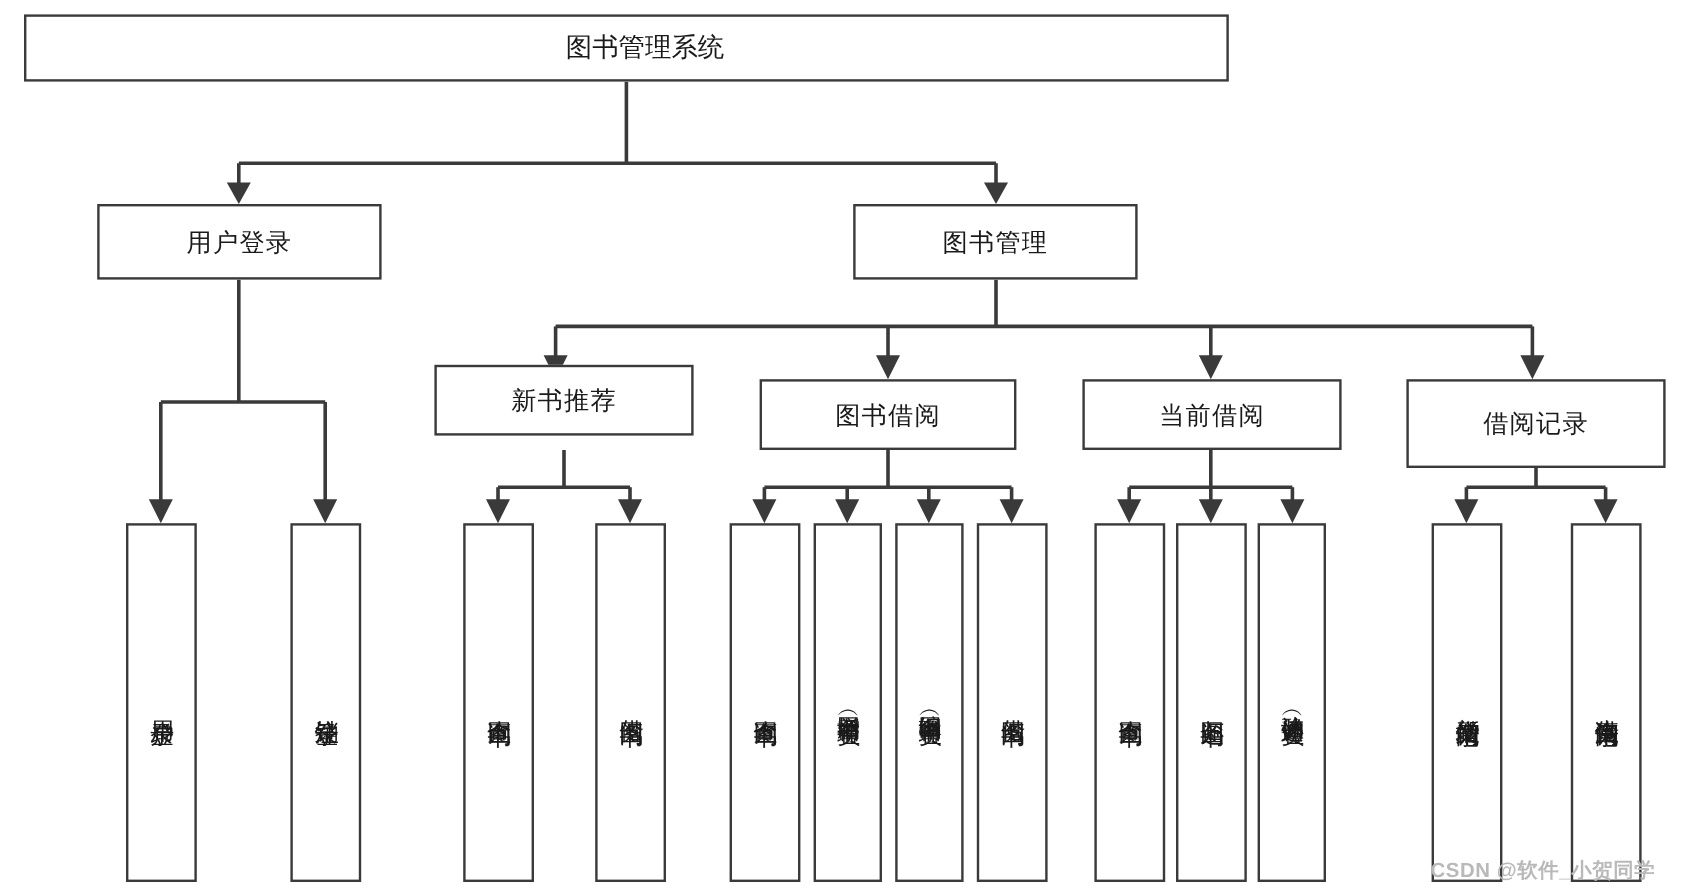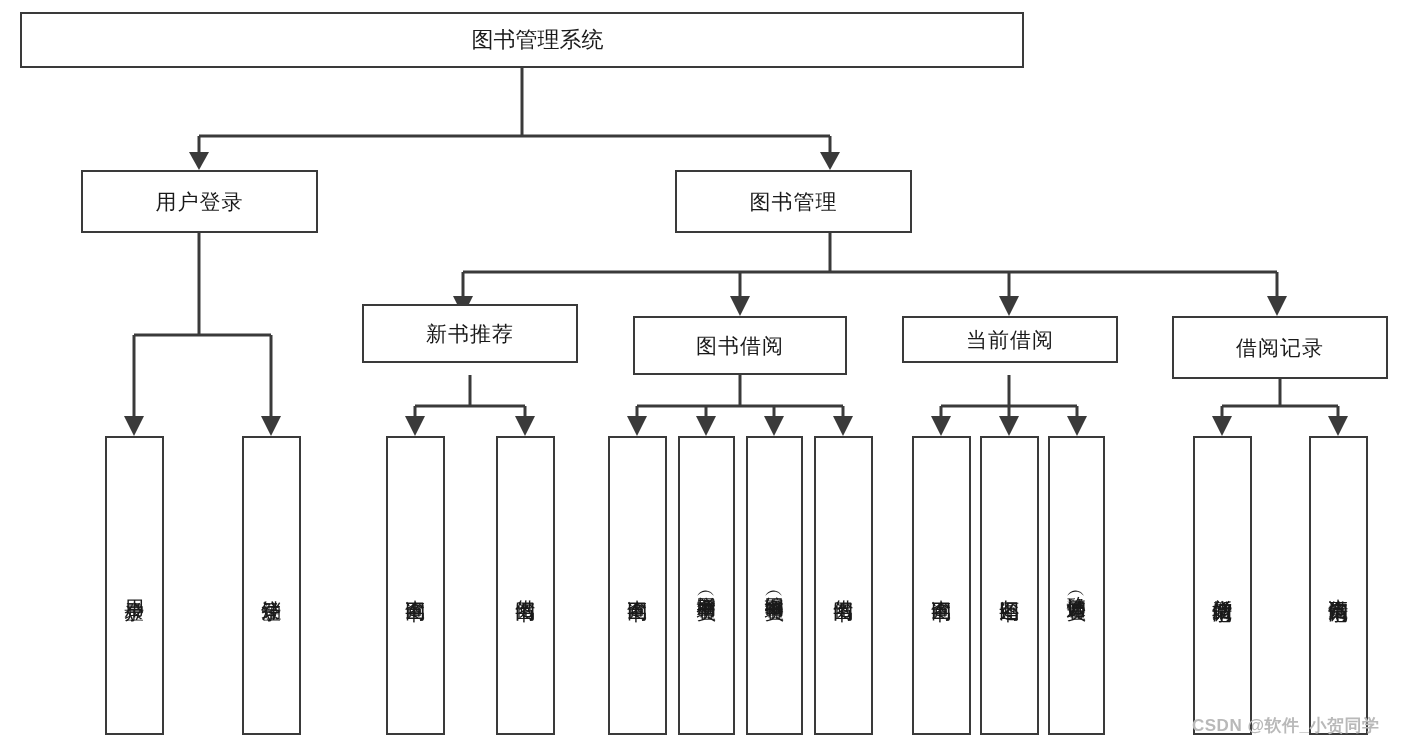--- a/index.html
+++ b/index.html
@@ -86,26 +86,26 @@
     <line x1="1222" y1="406" x2="1338" y2="406"></line>
     <line x1="1222" y1="406" x2="1222" y2="418"></line>
     <polygon points="1212,416 1232,416 1222,436"></polygon>
     <line x1="1338" y1="406" x2="1338" y2="418"></line>
     <polygon points="1328,416 1348,416 1338,436"></polygon>
   </svg>
 
   <div class="node root" style="left:20px;top:12px;width:1004px;height:56px;">图书管理系统</div>
 
   <div class="node hbox" style="left:81px;top:170px;width:237px;height:63px;">用户登录</div>
-  <div class="node hbox" style="left:675px;top:170px;width:237px;height:63px;text-align:center;">图书管理</div>
+  <div class="node hbox" style="left:711px;top:170px;width:237px;height:63px;text-align:center;">图书管理</div>
 
   <div class="node hbox" style="left:362px;top:304px;width:216px;height:59px;">新书推荐</div>
   <div class="node hbox" style="left:633px;top:316px;width:214px;height:59px;font-family:Liberation Mono, monospace;">图书借阅</div>
-  <div class="node hbox" style="left:902px;top:316px;width:216px;height:47px;">当前借阅</div>
-  <div class="node hbox" style="left:1172px;top:316px;width:216px;height:63px;">借阅记录</div>
+  <div class="node hbox" style="left:902px;top:316px;width:216px;height:59px;">当前借阅</div>
+  <div class="node hbox" style="left:1172px;top:316px;width:216px;height:74px;">借阅记录</div>
 
   <div class="node leaf" style="left:105px;top:436px;width:59px;height:299px;">用户登录</div>
   <div class="node leaf" style="left:242px;top:436px;width:59px;height:299px;">注销登录</div>
 
   <div class="node leaf" style="left:386px;top:436px;width:59px;height:299px;">查询图书</div>
   <div class="node leaf" style="left:496px;top:436px;width:59px;height:299px;">借阅图书</div>
 
   <div class="node leaf" style="left:608px;top:436px;width:59px;height:299px;">查询图书</div>
   <div class="node leaf tall" style="left:678px;top:436px;width:57px;height:299px;">新增图书（管理员）</div>
   <div class="node leaf tall" style="left:746px;top:436px;width:57px;height:299px;">编辑图书（管理员）</div>

